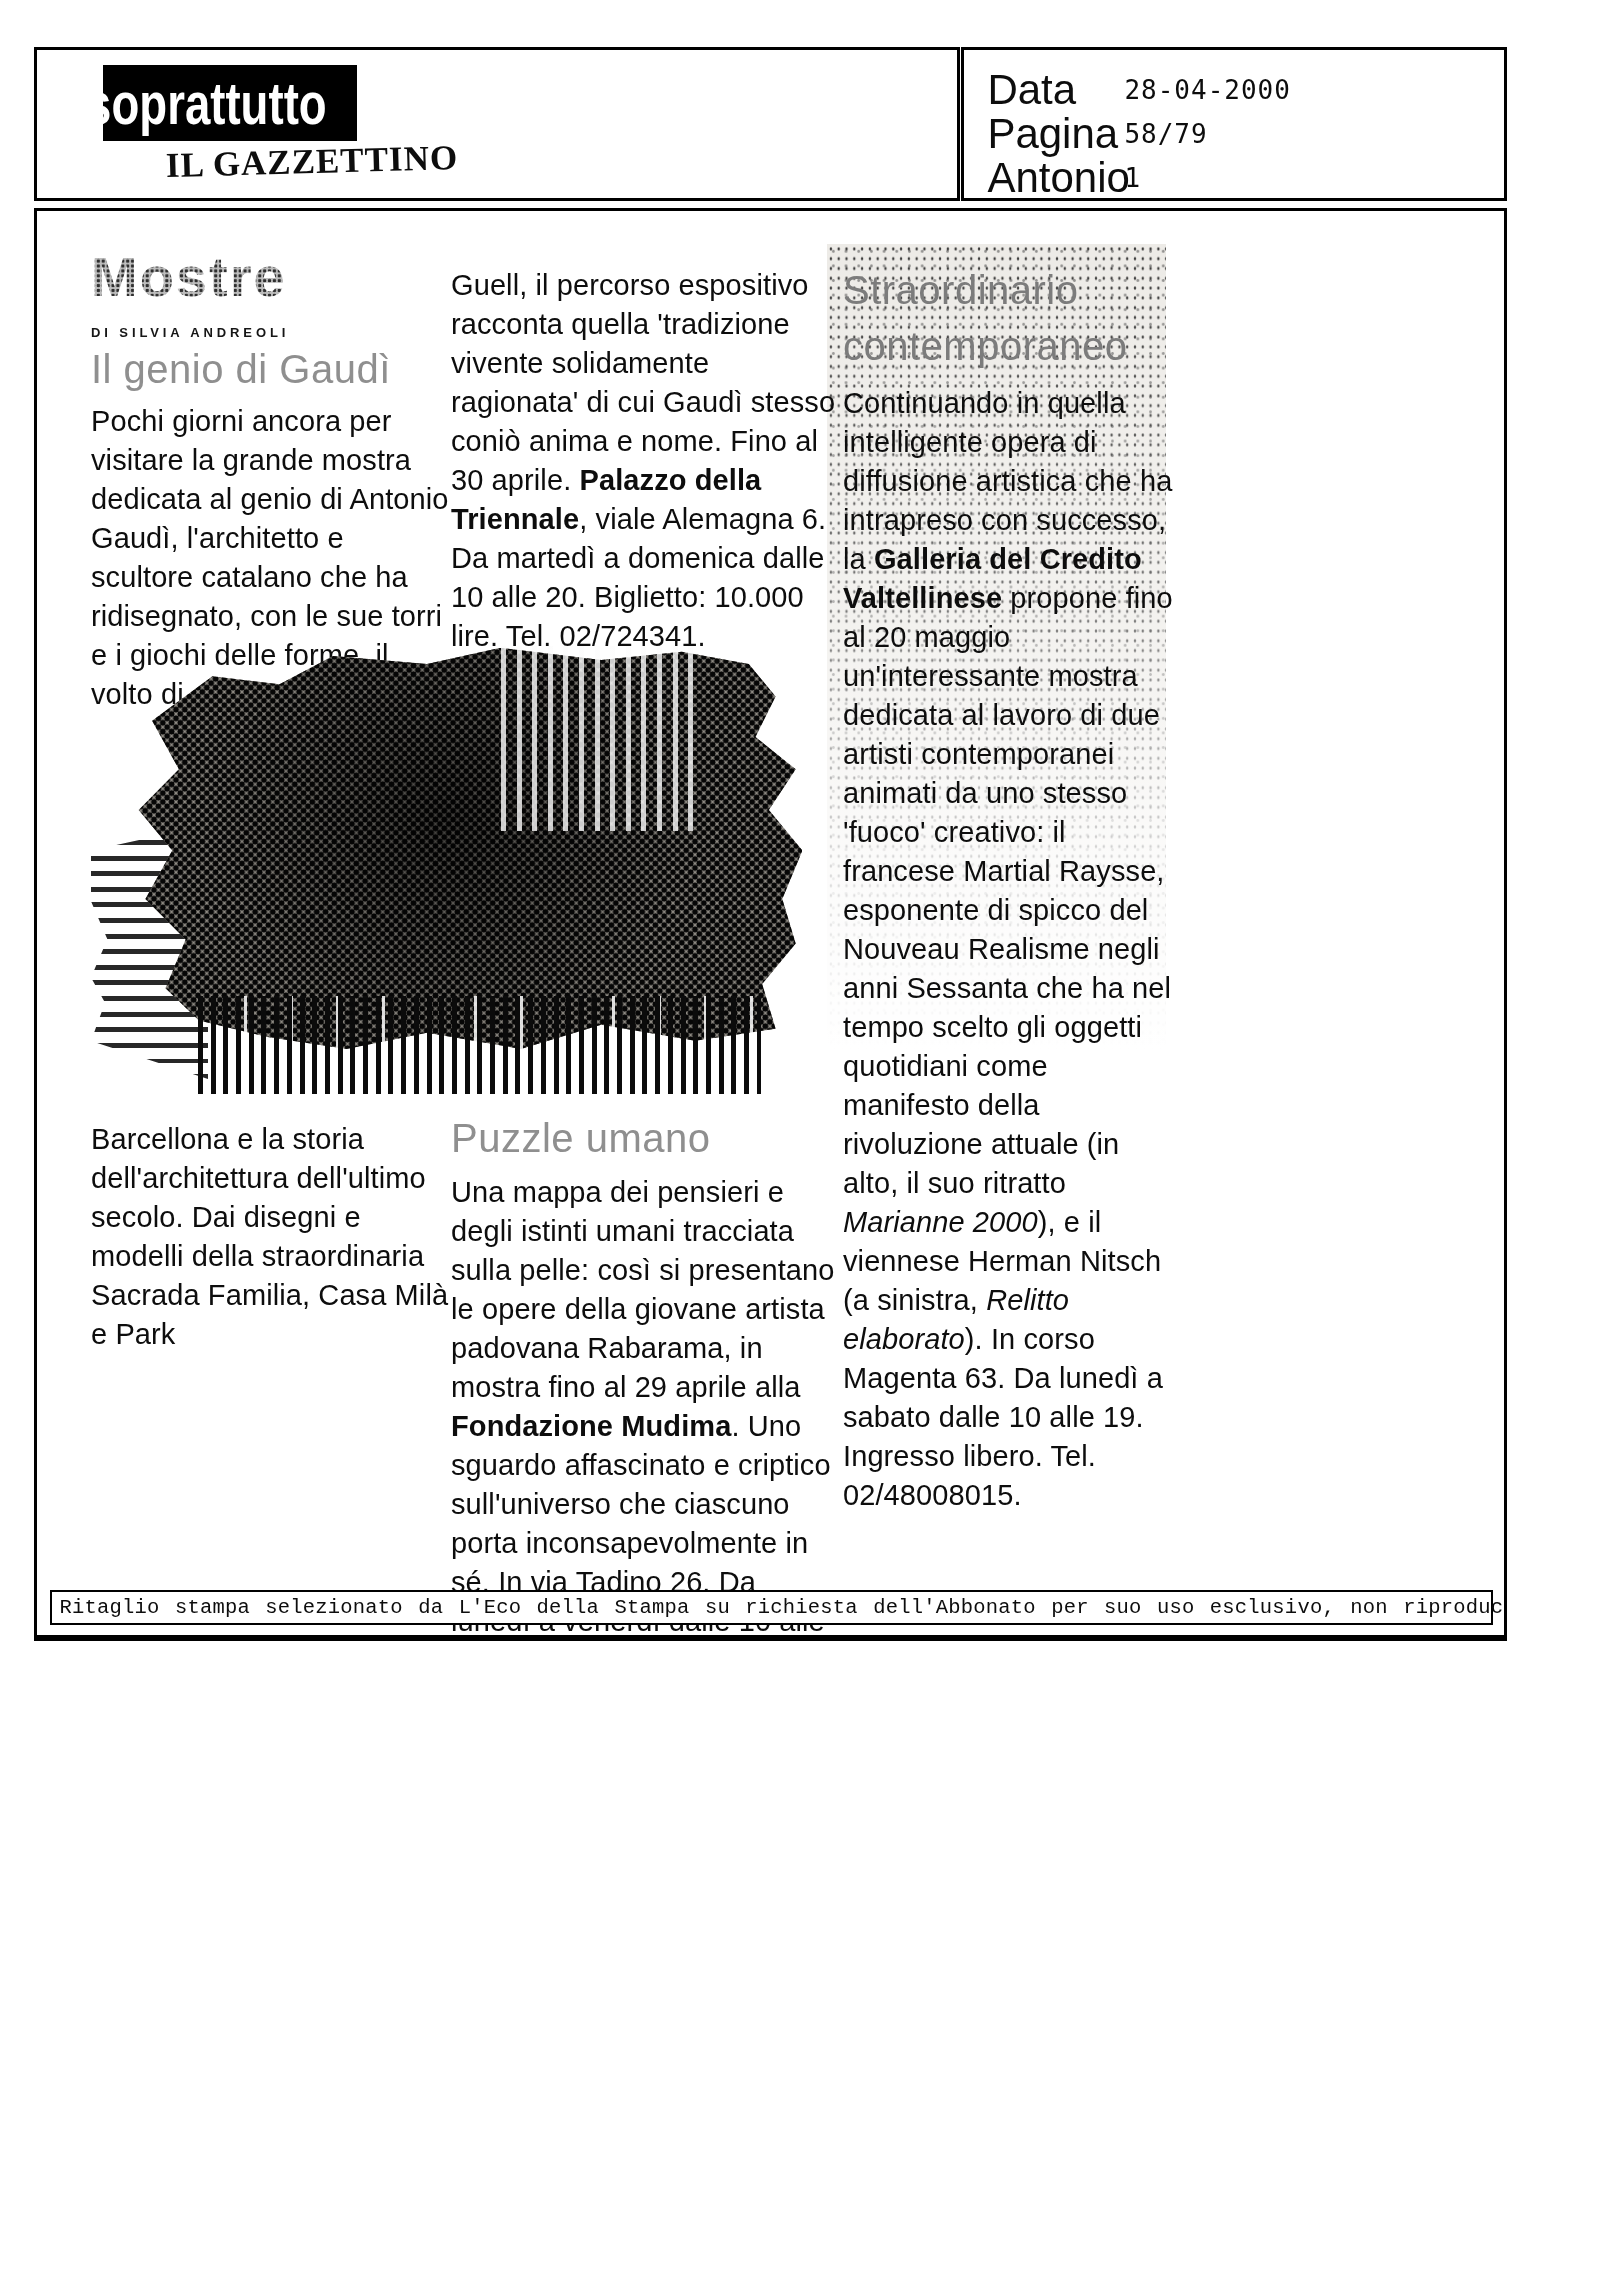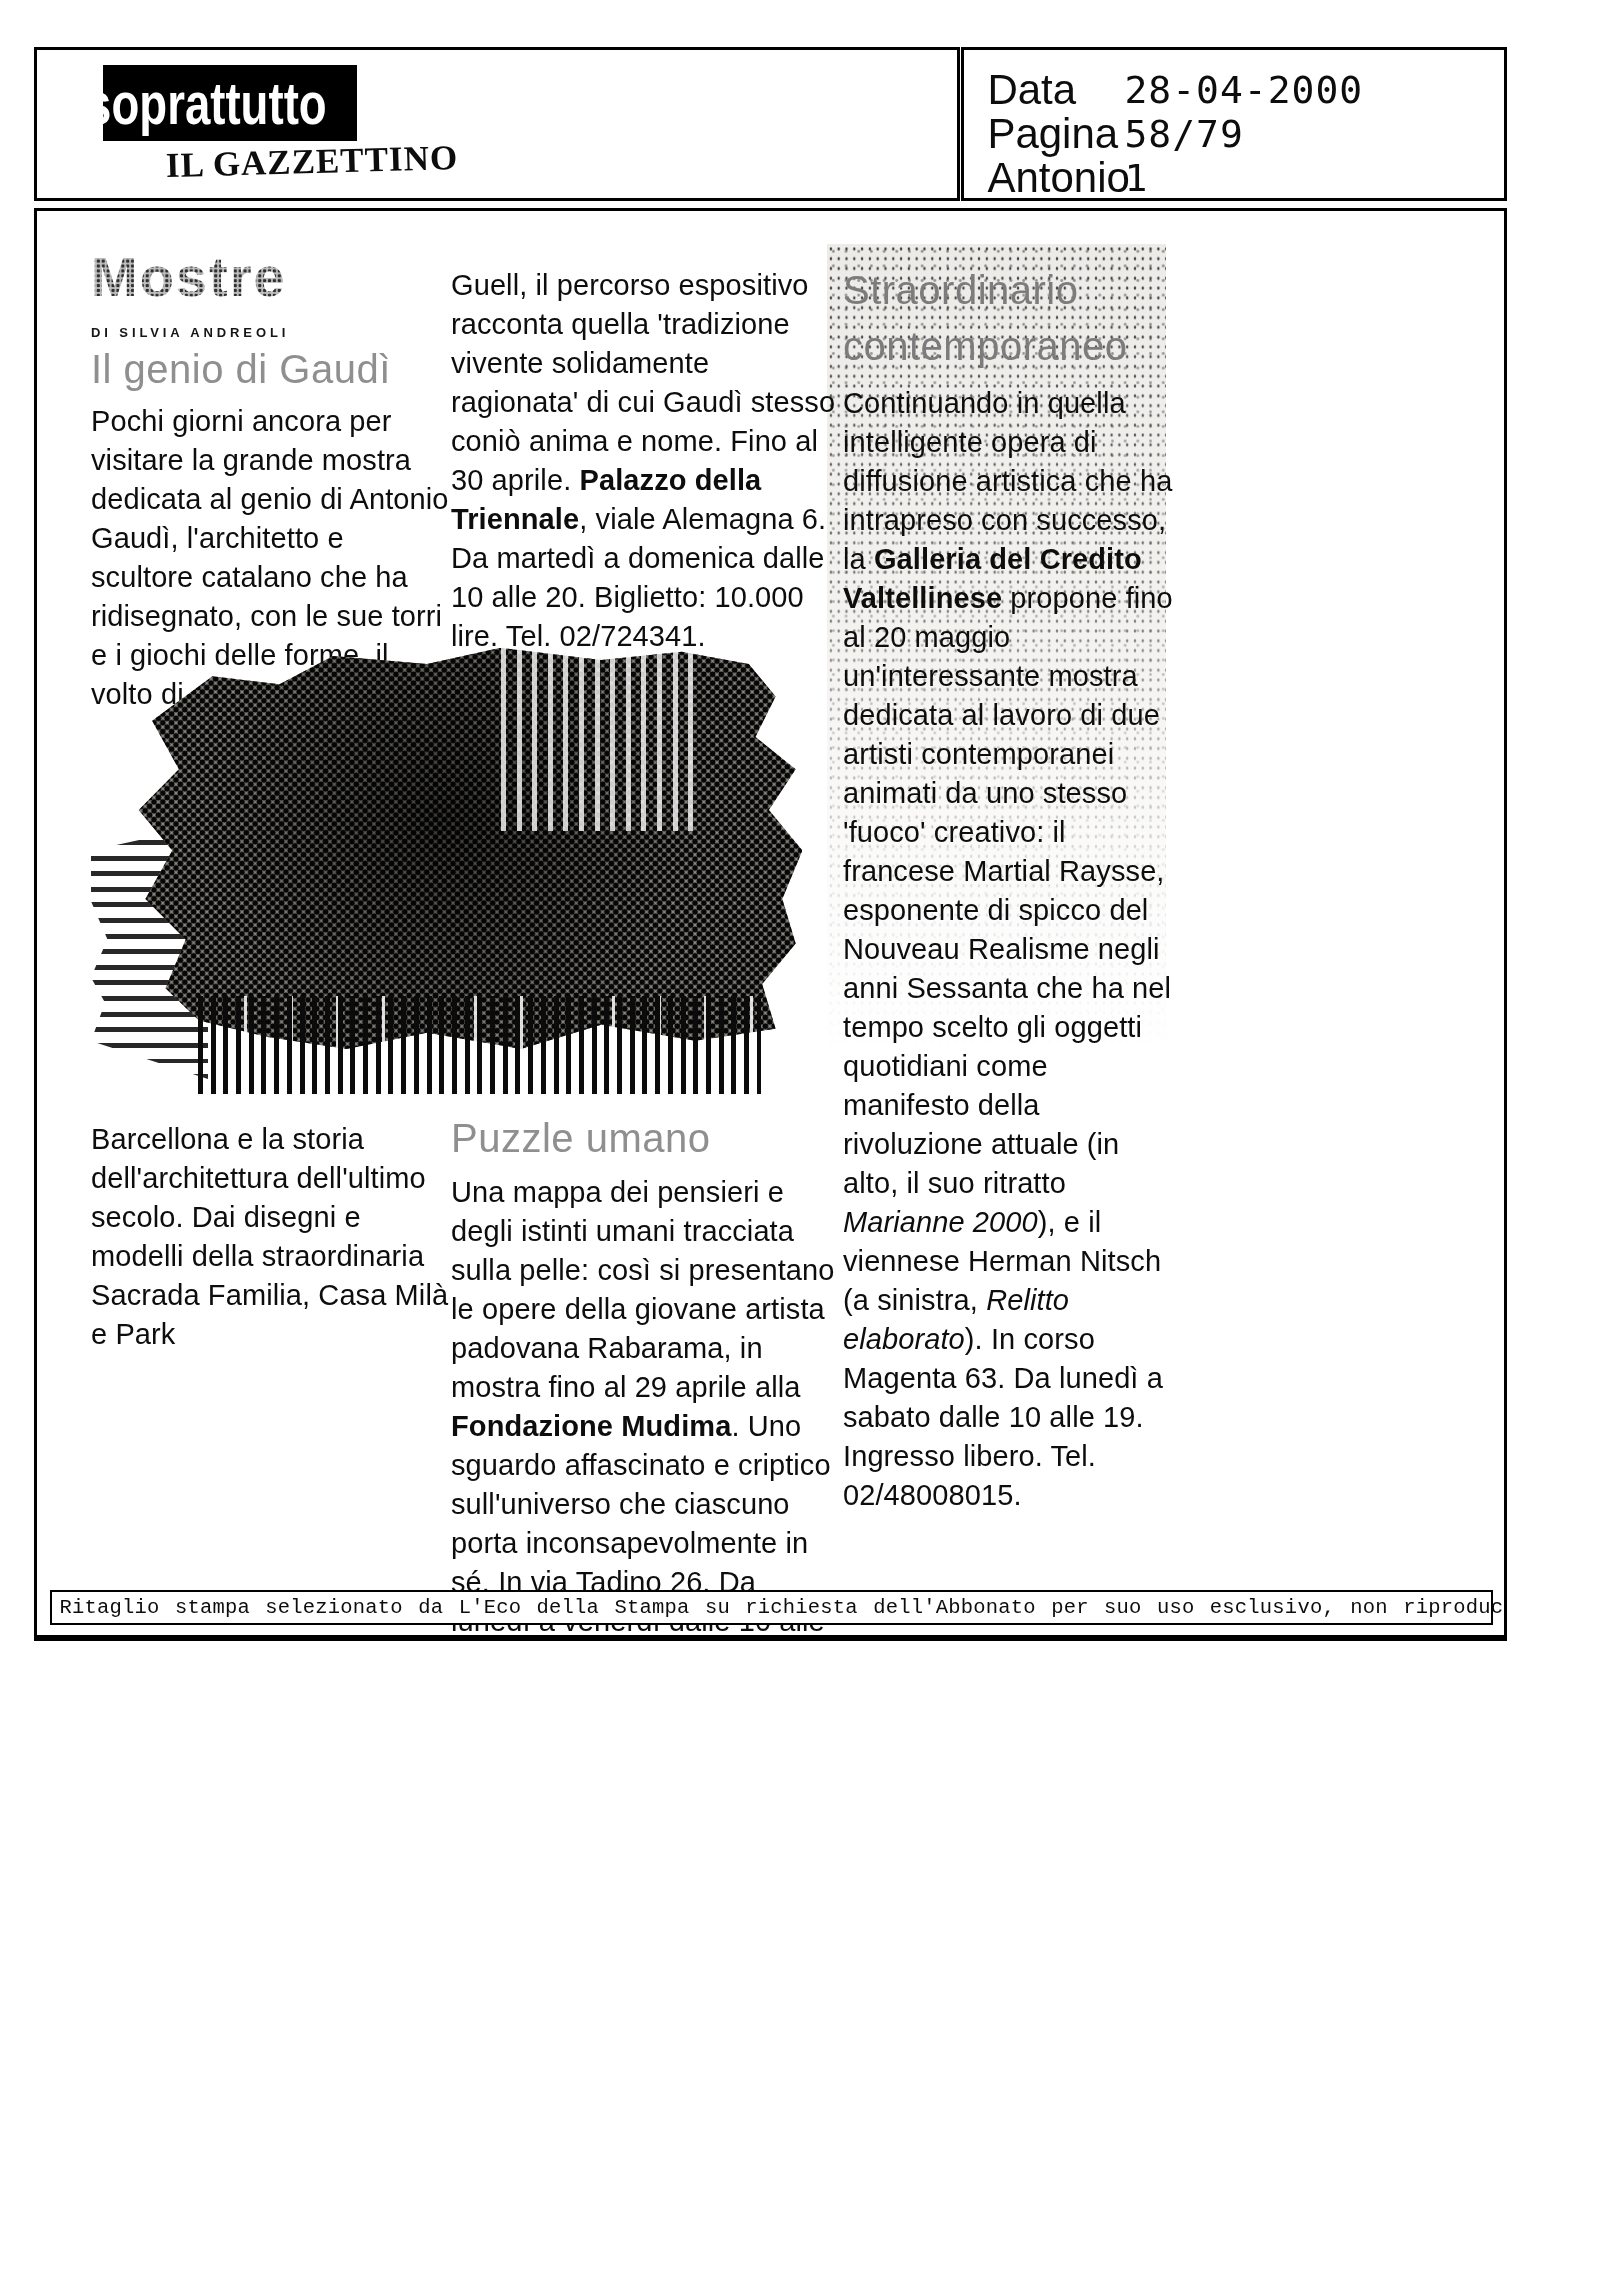--- a/index.html
+++ b/index.html
@@ -24,21 +24,21 @@
     position:absolute; left:129px; top:92px;
     font-family:"Liberation Serif", serif; font-weight:700; font-size:35px;
     letter-spacing:1px; transform:rotate(-1.6deg); white-space:nowrap;
   }
   .hdr-right {
     position:absolute; left:961px; top:47px; width:546px; height:154px;
     border:3.9px solid #000; background:#fff; padding:17.6px 0 0 23.4px;
   }
   .meta-row { display:flex; height:44px; align-items:center; }
   .meta-label { width:137px; font-size:42px; }
-  .meta-value { font-family:"DejaVu Sans Mono", monospace; font-size:38px; letter-spacing:1px; }
+  .meta-value { font-family:"DejaVu Sans Mono", monospace; font-size:26px; letter-spacing:1px; }
 
   
   .content-box {
     position:absolute; left:34px; top:208px; width:1473px; height:1433px;
     border:3.9px solid #000; border-bottom-width:6.8px; background:#fff; overflow:hidden;
   }
 
   .col { position:absolute; }
   .body-text { font-size:29px; line-height:39px; letter-spacing:0.1px; }
 

